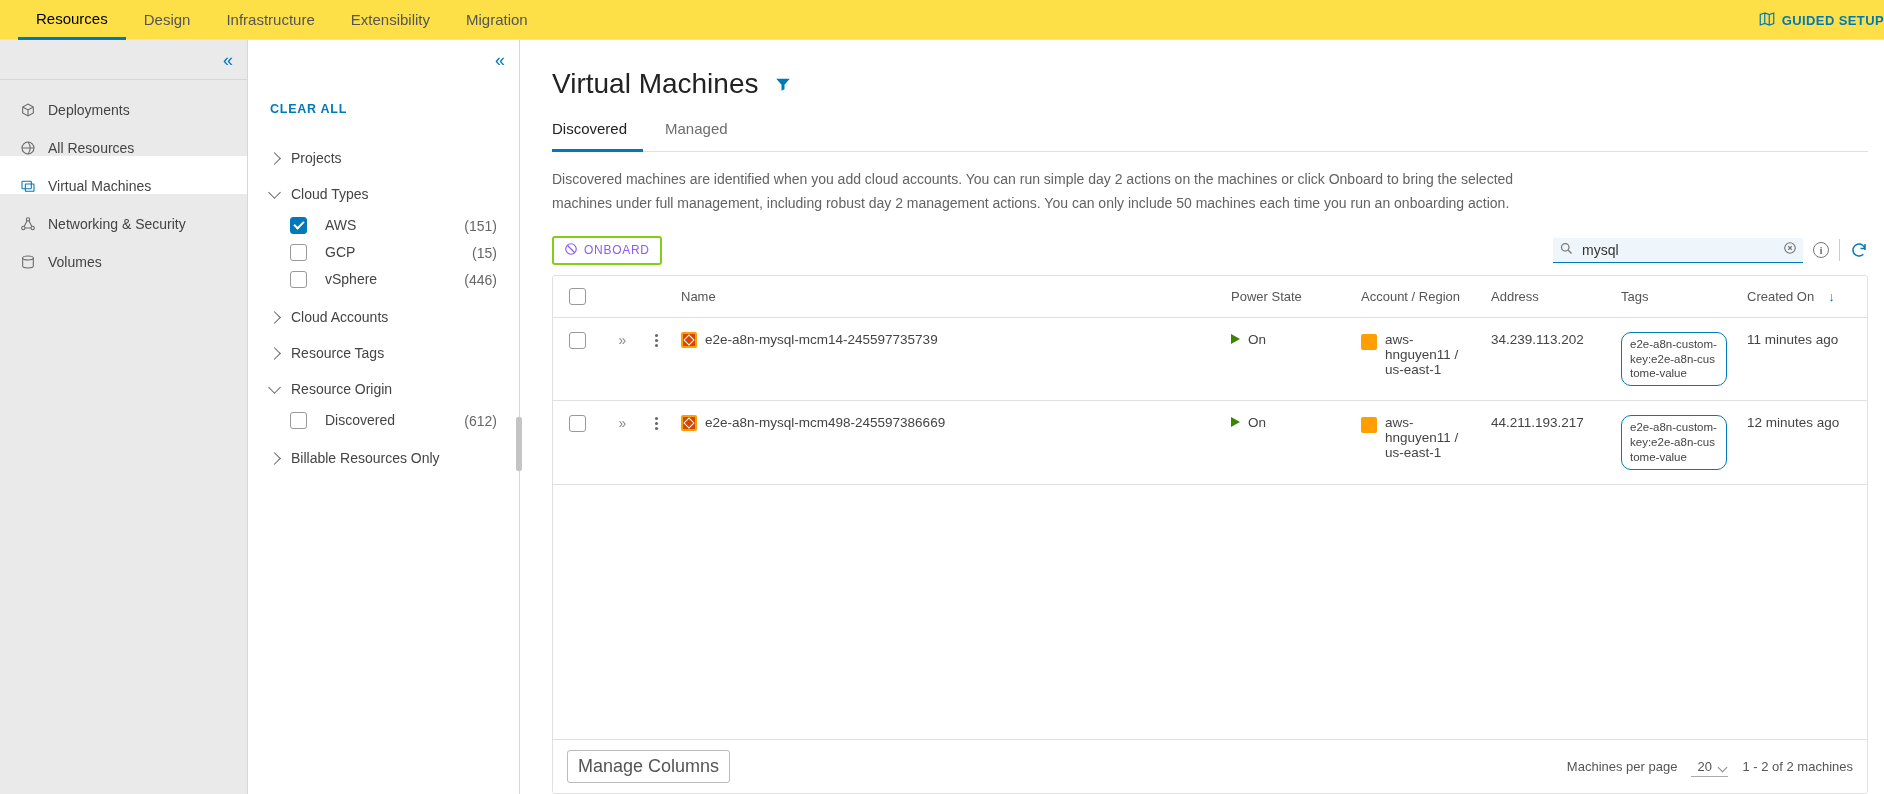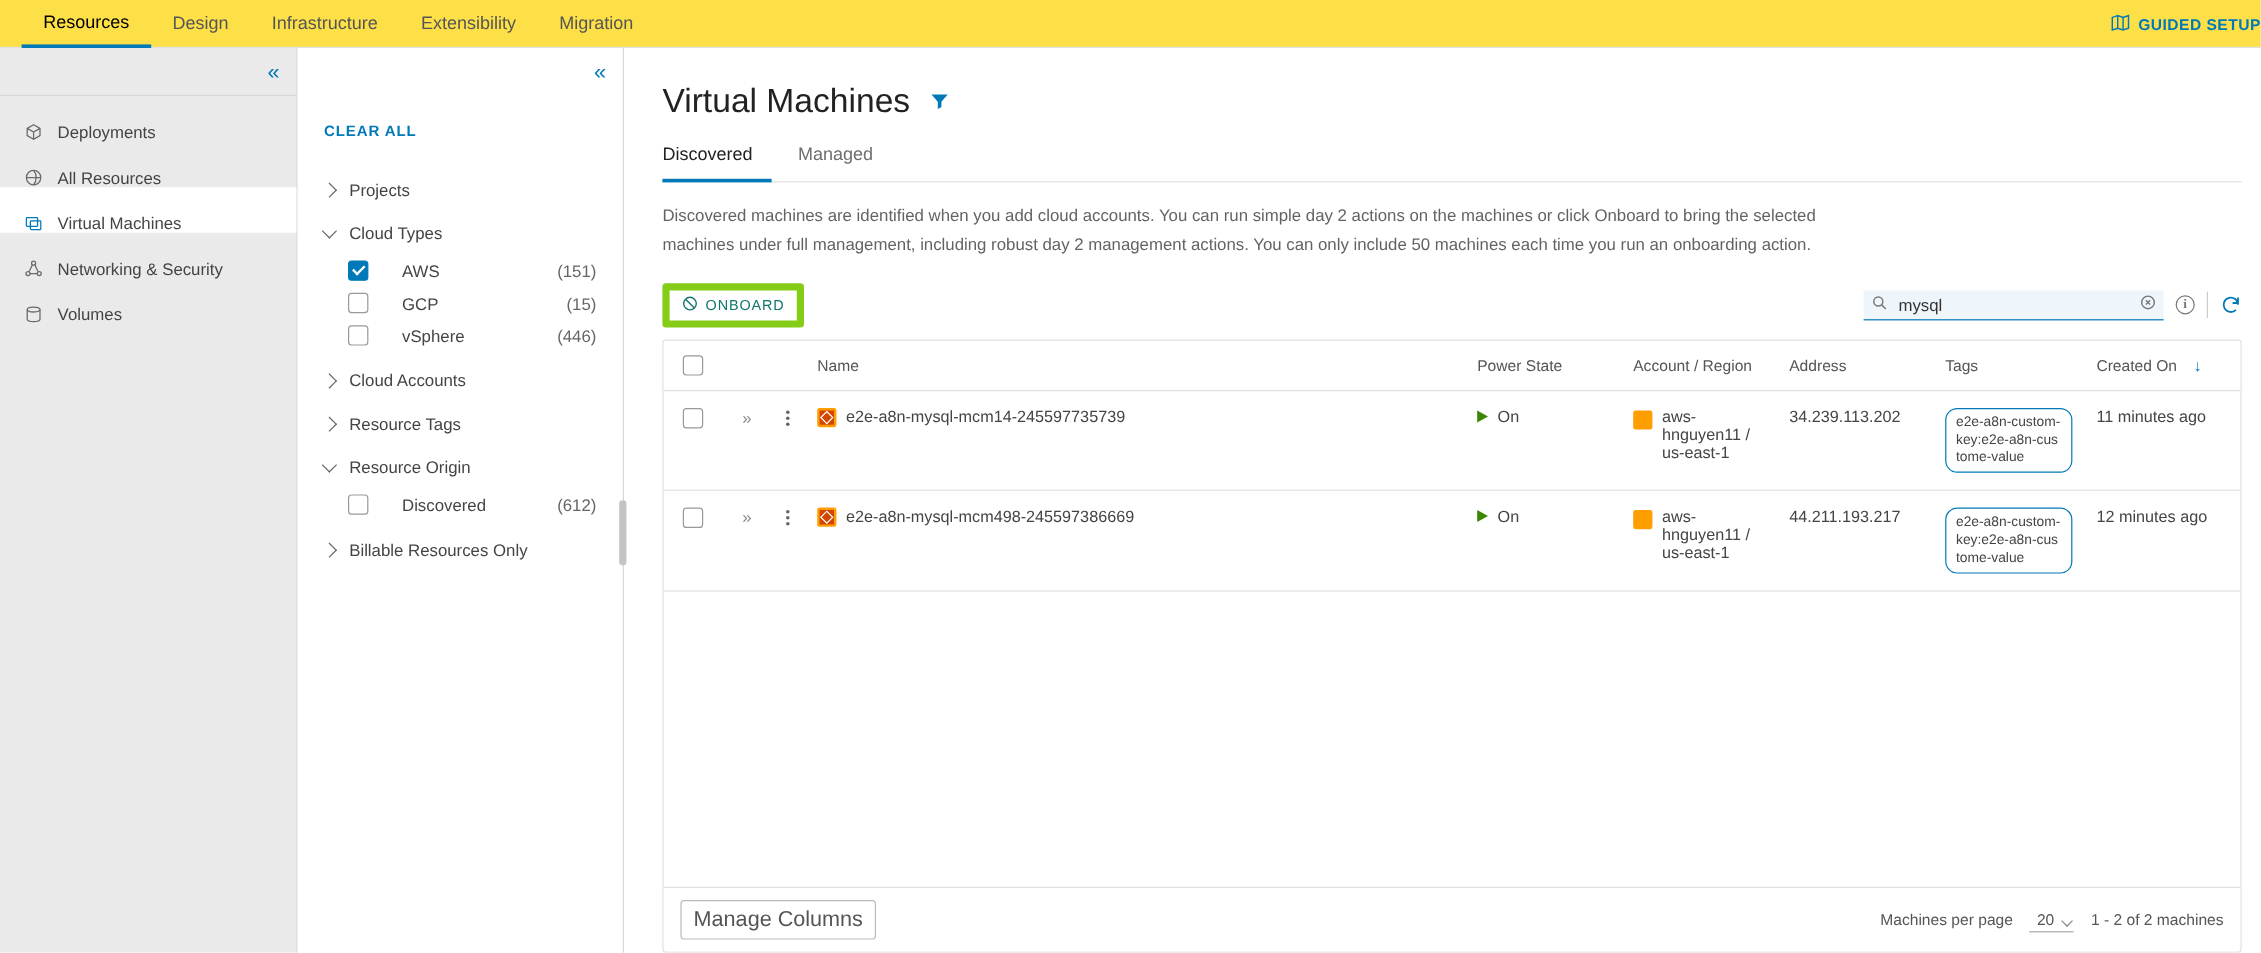--- a/index.html
+++ b/index.html
@@ -49,39 +49,39 @@
 
   
   .filter-body{padding:20px 22px;overflow:auto}
   .clear-all{color:var(--link);font-size:12.5px;font-weight:600;letter-spacing:.06em;cursor:pointer;margin-bottom:18px;display:inline-block}
   .filter-group{margin:12px 0}
   .filter-head{display:flex;align-items:center;gap:8px;color:#444;font-size:14px;cursor:pointer;padding:4px 0}
   .caret{display:inline-block;width:9px;height:9px;border-right:1.8px solid #666;border-bottom:1.8px solid #666;transform:rotate(-45deg);margin-right:4px}
   .caret.open{transform:rotate(45deg);margin-top:-3px}
   .filter-options{margin-top:6px}
   .filter-opt{display:flex;align-items:center;justify-content:space-between;padding:5px 0 5px 20px;color:#444}
-  .filter-opt .lbl{display:flex;align-items:center;gap:28px}
+  .filter-opt .lbl{display:flex;align-items:flex-start;gap:18px}
   .count{color:#666}
   .cbx{width:17px;height:17px;border:1px solid #999;border-radius:3px;background:#fff;display:inline-flex;align-items:center;justify-content:center;cursor:pointer}
   .cbx.checked{background:var(--accent);border-color:var(--accent);color:#fff}
   .tick{width:10px;height:6px;border-left:2px solid #fff;border-bottom:2px solid #fff;transform:rotate(-45deg);margin-top:-3px}
   .drag-handle{position:absolute;right:-3px;top:50%;width:6px;height:54px;background:#c4c4c4;border-radius:2px;cursor:col-resize}
 
   
   .main-inner{padding:28px 16px 0 32px;display:flex;flex-direction:column;flex:1;min-height:0}
   h1{font-size:28px;font-weight:300;color:#222;margin:0;display:flex;align-items:center;gap:16px}
   .filter-icon{color:var(--accent)}
   .sub-tabs{display:flex;gap:0;margin-top:10px;border-bottom:1px solid var(--border-light)}
   .sub-tab{padding:10px 16px 12px 0;margin-right:22px;color:#6e6e6e;font-size:15px;cursor:pointer}
   .sub-tab.active{color:#222;border-bottom:3px solid var(--accent);margin-bottom:-1px}
   .desc{color:#636363;font-size:14px;line-height:1.7;margin:16px 2px 20px 0;max-width:1020px}
 
   
   .tool-row{display:flex;align-items:center;justify-content:space-between;margin-bottom:10px}
-  .onboard-btn{border:6px solid #84cc16;color:#0f766e;background:#fff;border-radius:3px;padding:4px 10px;font-size:12px;letter-spacing:.06em;display:inline-flex;align-items:center;gap:6px;cursor:not-allowed}
+  .onboard-btn{border:2px solid #84cc16;color:#8b5cf6;background:#fff;border-radius:3px;padding:4px 10px;font-size:12px;letter-spacing:.06em;display:inline-flex;align-items:center;gap:6px;cursor:not-allowed}
   .tool-right{display:flex;align-items:center;gap:10px}
   .search-wrap{display:flex;align-items:center;gap:6px;border-bottom:1.5px solid var(--accent);background:#eef5fb;padding:3px 6px;min-width:250px}
   .search-wrap .mag{color:#7a7a7a}
   .search-input{border:none;outline:none;flex:1;font-size:14px;color:#333;background:transparent}
   .clearx{color:#777;cursor:pointer}
   .info-icn{width:16px;height:16px;border:1.3px solid #777;border-radius:50%;color:#777;display:inline-flex;align-items:center;justify-content:center;font-size:11px;font-weight:bold;font-family:Georgia,serif;cursor:pointer}
   .vline{width:1px;height:22px;background:#ccc}
   .refresh{color:var(--accent);cursor:pointer;display:inline-flex}
   .refresh svg{width:18px;height:18px}
 

